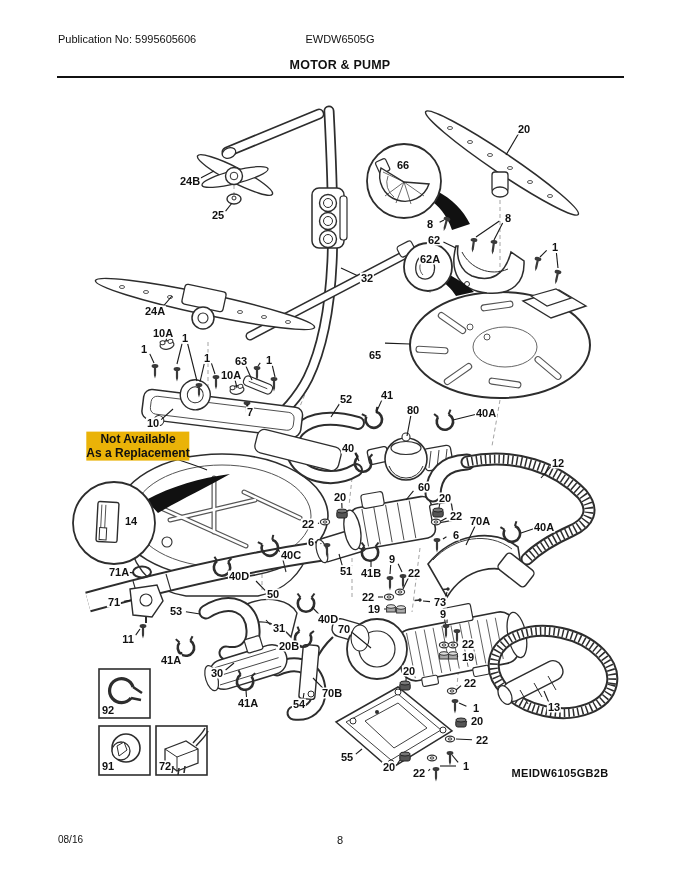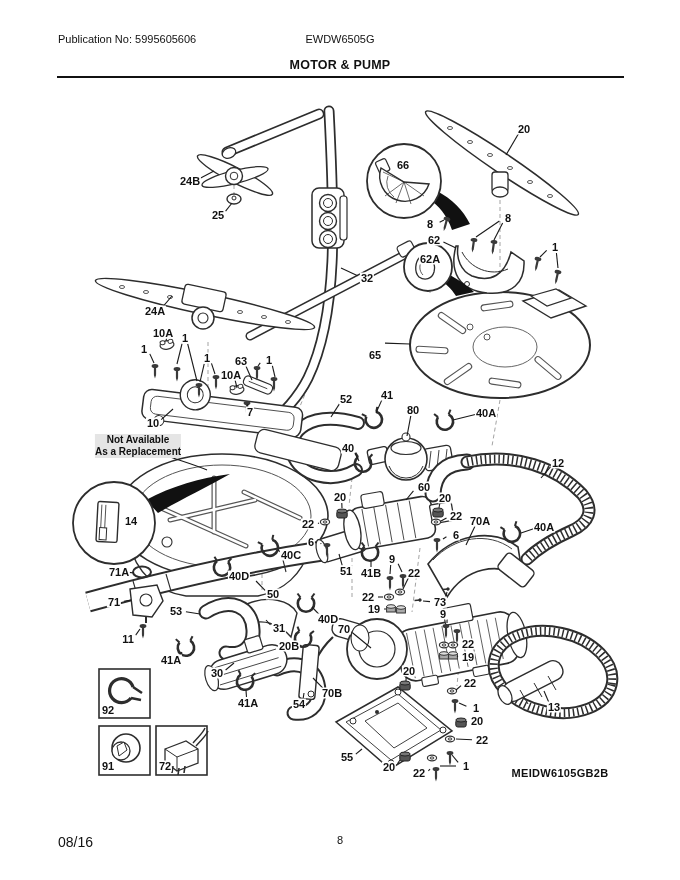--- a/index.html
+++ b/index.html
@@ -3,28 +3,28 @@
 <meta charset="utf-8">
 <style>
   html,body{margin:0;padding:0}
   body{width:680px;height:880px;background:#fff;position:relative;overflow:hidden;
        font-family:"Liberation Sans",sans-serif;color:#111}
   .abs{position:absolute}
   .hdr-pub{left:58px;top:33px;font-size:11px}
   .hdr-model{left:0;right:0;top:33px;text-align:center;font-size:11px}
   .hdr-title{left:0;right:0;top:58px;text-align:center;font-size:12.5px;font-weight:bold;letter-spacing:.2px}
   .hdr-rule{left:57px;right:56px;top:76px;height:2px;background:#111}
-  .ftr-date{left:58px;top:834px;font-size:14px}
+  .ftr-date{left:58px;top:834px;font-size:10px}
   .ftr-page{left:0;right:0;top:834px;text-align:center;font-size:11px}
   svg.layer{position:absolute;left:0;top:0}
   #callout-layer{position:absolute;left:0;top:0;width:680px;height:880px;pointer-events:none}
   #callout-layer .co{position:absolute;transform:translate(-50%,-50%);font-size:11px;font-weight:bold;
        line-height:1;background:#fff;padding:0 1px;white-space:nowrap}
-  .note{left:138px;top:446px;transform:translate(-50%,-50%);text-align:center;font-size:10px;
-       font-weight:bold;line-height:1.2;white-space:nowrap;background:#e5e5e5}
+  .note{left:138px;top:446px;transform:translate(-50%,-50%);text-align:center;font-size:12px;
+       font-weight:bold;line-height:1.2;white-space:nowrap;background:#eab308}
   .watermark{left:560px;top:773px;transform:translate(-50%,-50%);font-size:11px;font-weight:bold;letter-spacing:.3px}
 </style>
 </head>
 <body>
 
 <div class="abs hdr-pub">Publication No: 5995605606</div>
 <div class="abs hdr-model">EWDW6505G</div>
 <div class="abs hdr-title">MOTOR &amp; PUMP</div>
 <div class="abs hdr-rule"></div>
 

